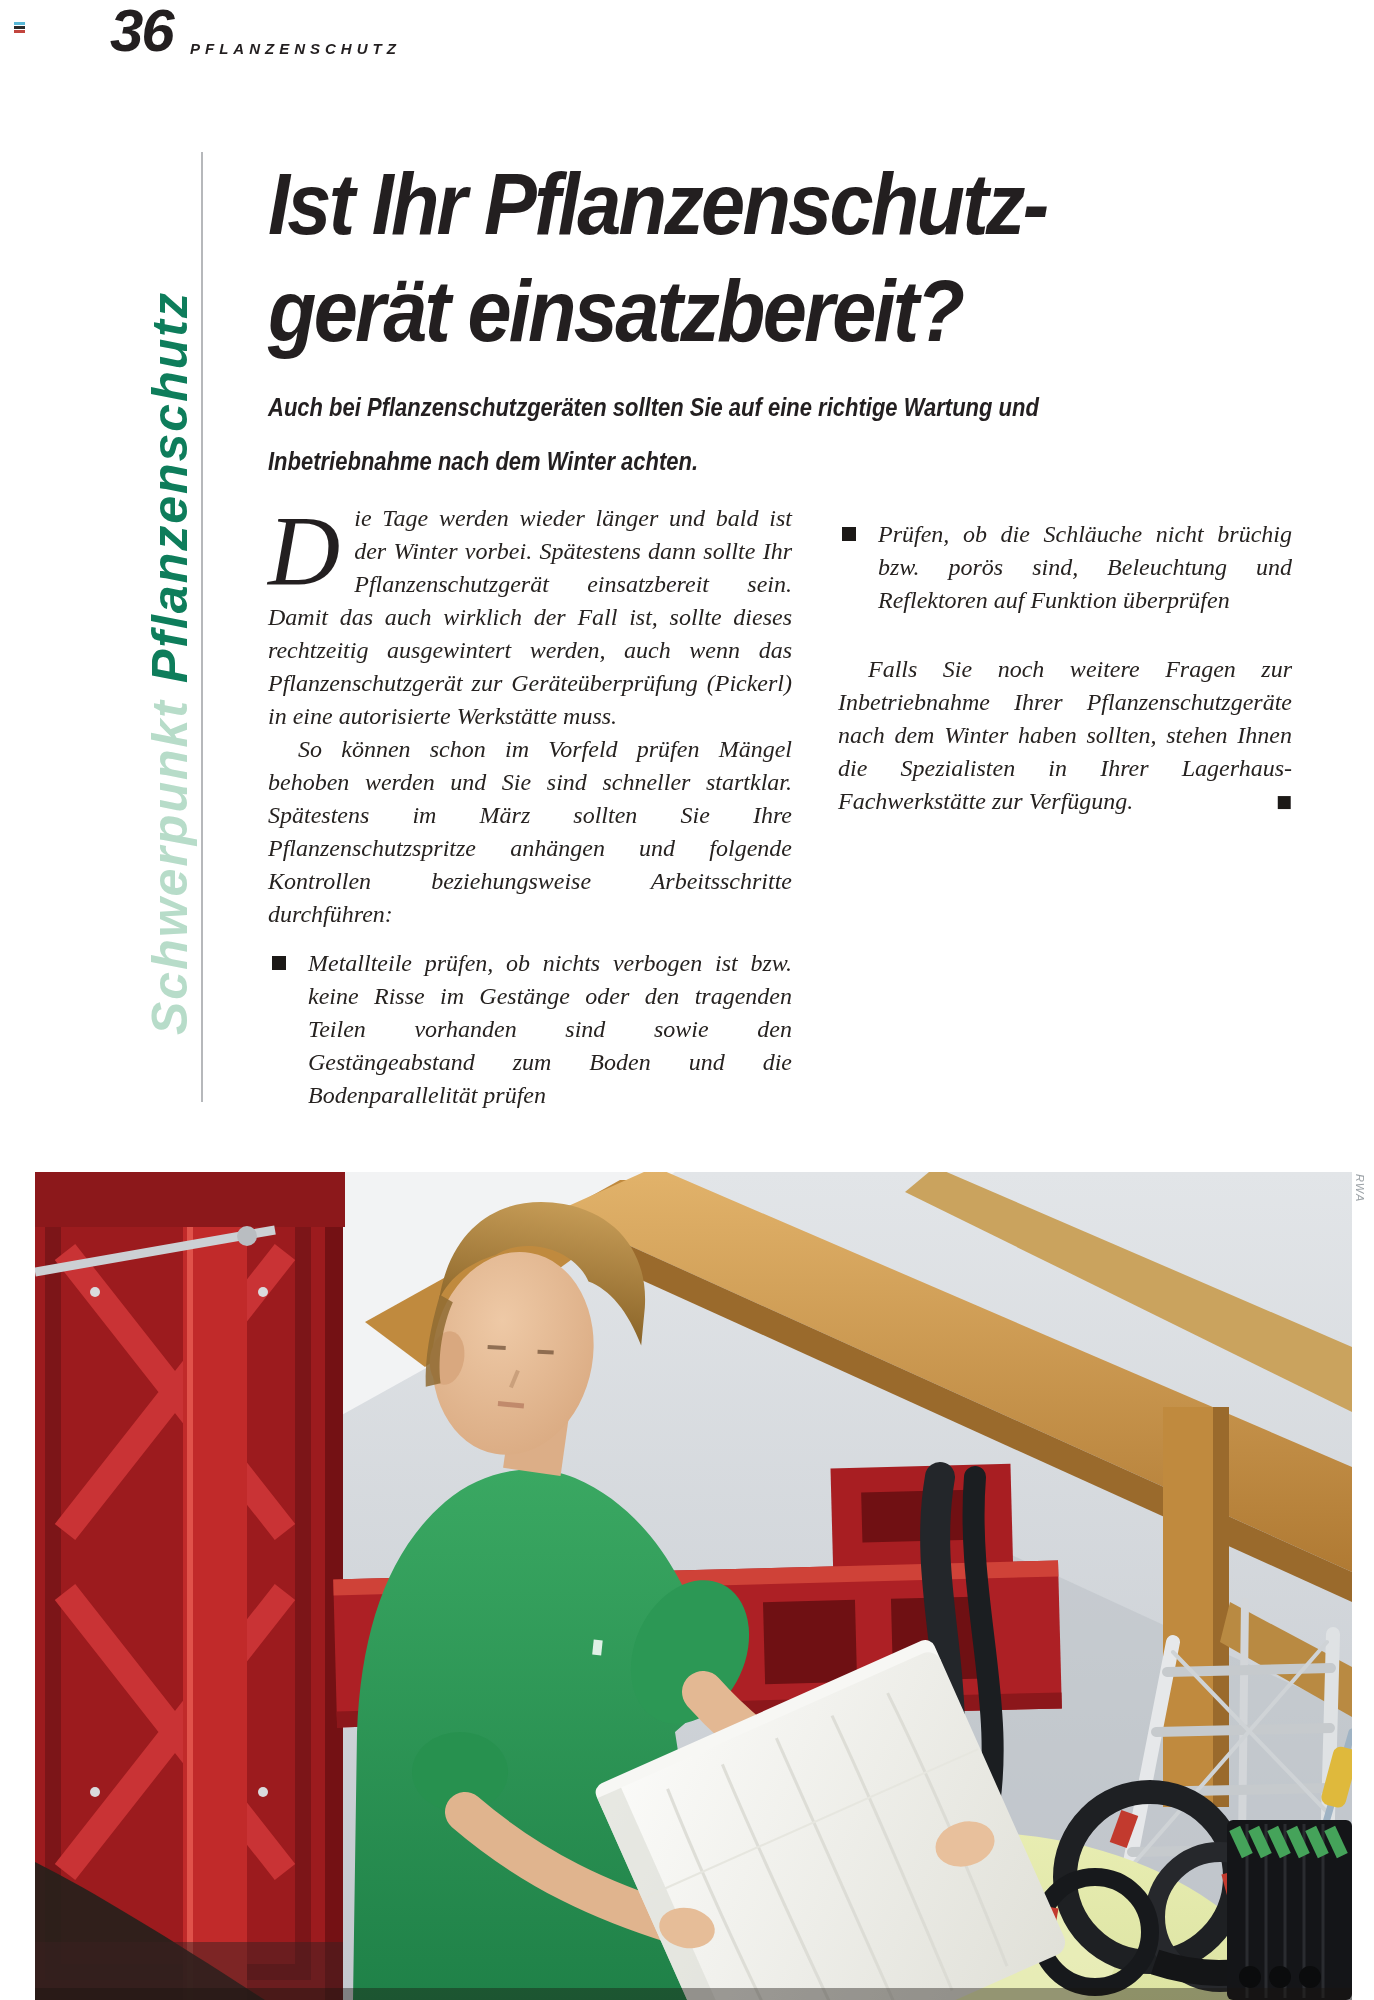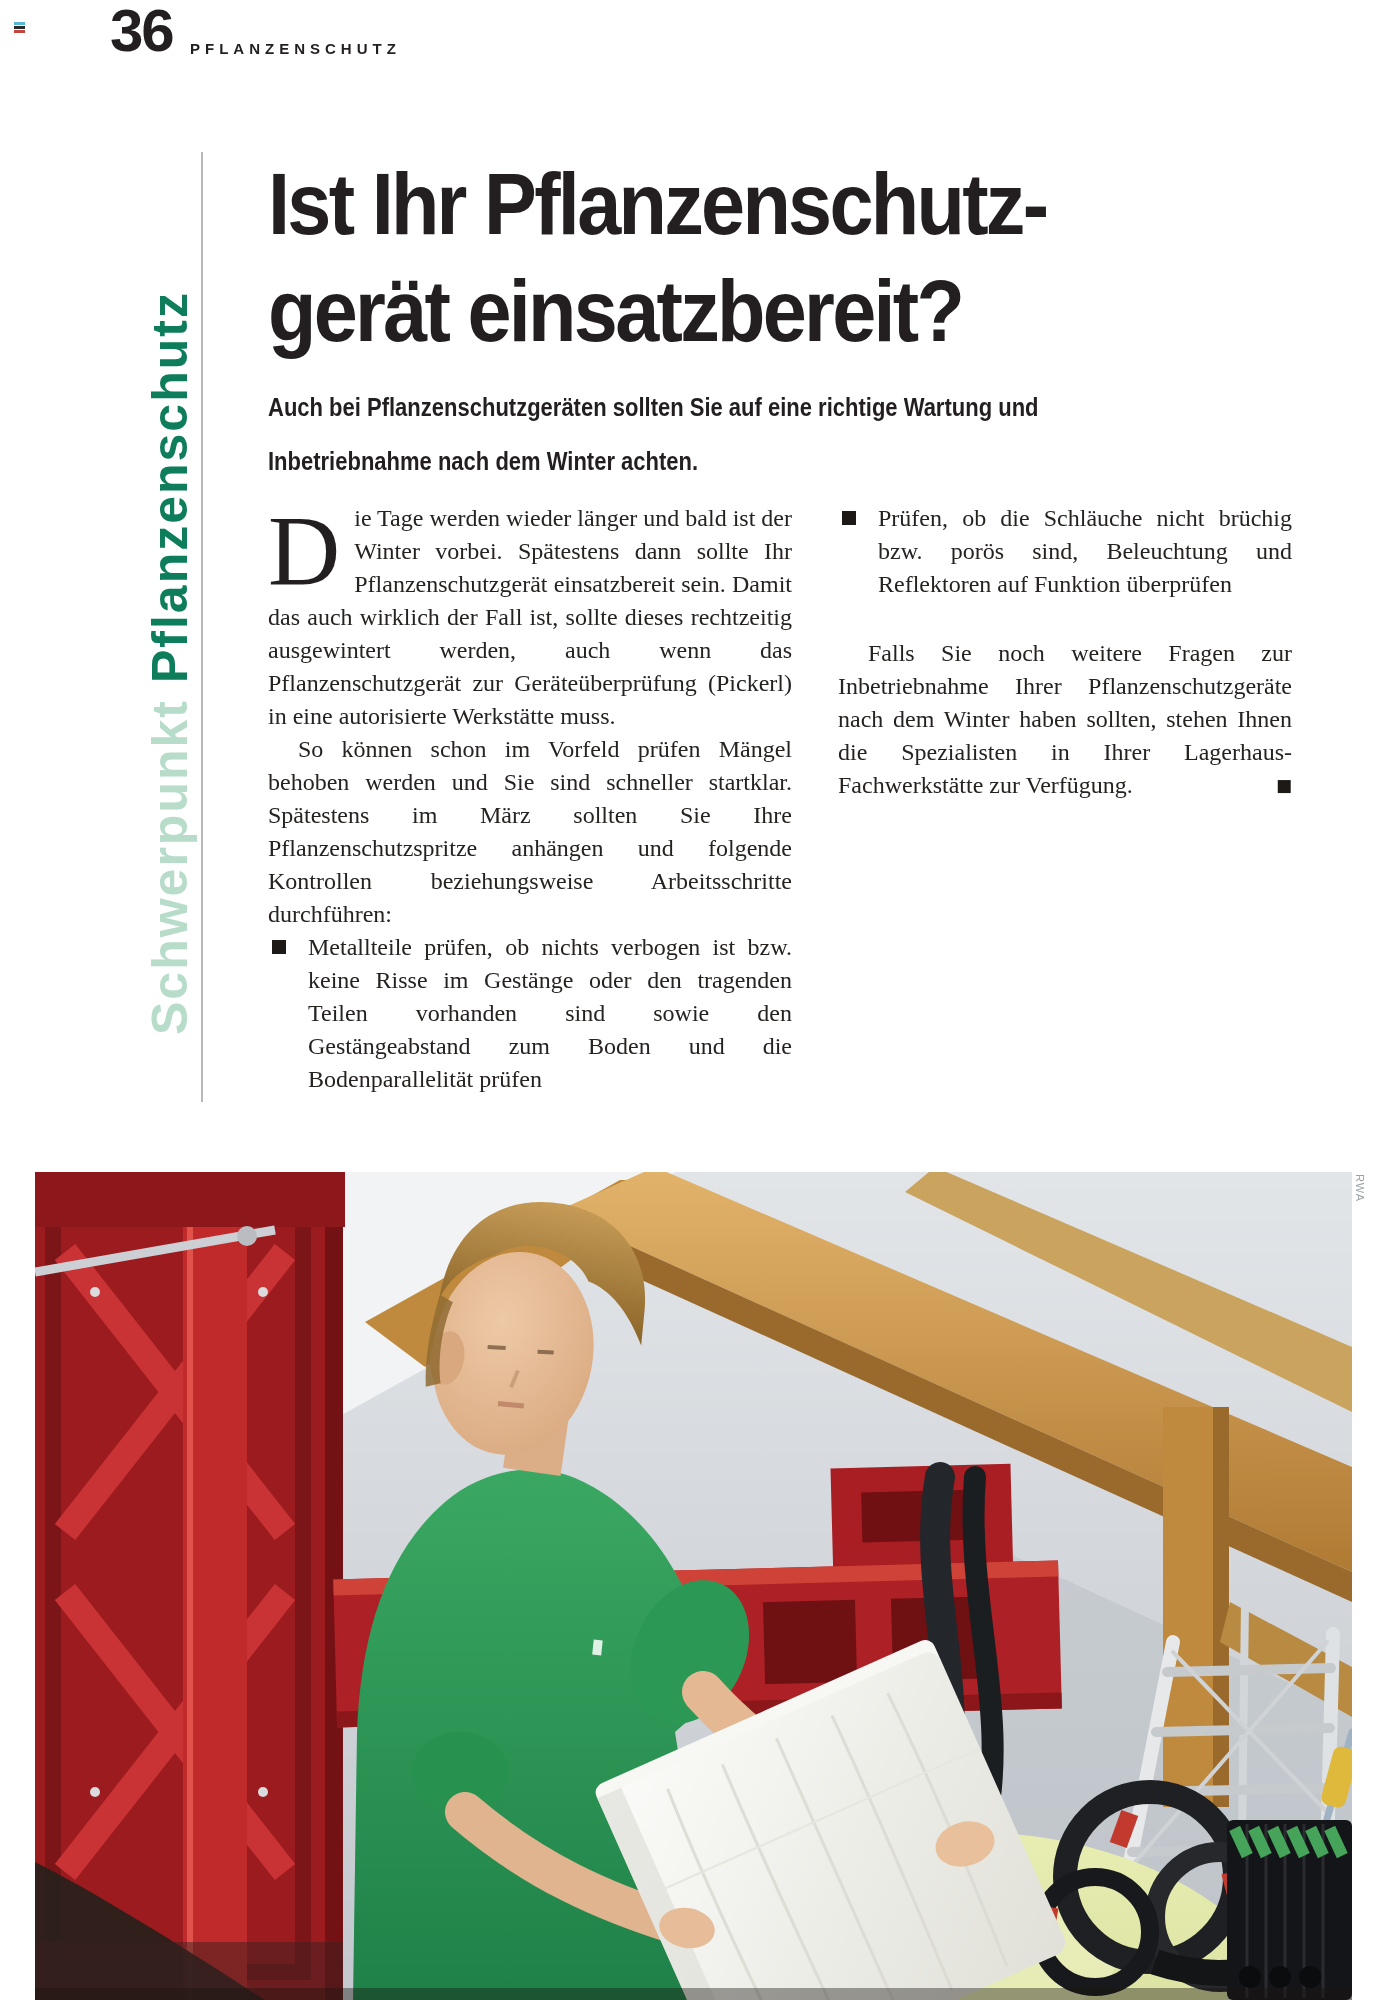--- a/index.html
+++ b/index.html
@@ -1,17 +1,17 @@
 <!DOCTYPE html>
 <html lang="de"><head>
 <meta charset="utf-8">
 <style>
   html,body { margin:0; padding:0; background:#ffffff; }
   .page { position:relative; width:1374px; height:2000px; background:#ffffff; overflow:hidden;
-          font-family:"Liberation Sans", sans-serif; color:#231f20; }
+          font-family:"Liberation Sans", sans-serif; color:#231f20;font-style:italic; }
 
   
   .regmark { position:absolute; left:14px; top:22px; width:12px; height:15px; }
   .regmark i { display:block; width:11px; height:3px; margin-bottom:1px; }
   .regmark .r1 { background:#58b7d6; }
   .regmark .r2 { background:#2b2b2b; }
   .regmark .r3 { background:#c2453e; }
 
   
   .pagenum { position:absolute; left:110px; top:-4px; font-size:60px; font-weight:bold; letter-spacing:-2px; }
@@ -36,21 +36,21 @@
   
   .col { position:absolute; top:502px; font-family:"Liberation Serif", serif; font-size:24px;
          line-height:33px; text-align:justify; color:#262220; }
   .col-left  { left:268px; width:524px; }
   .col-right { left:838px; width:454px; }
   .col p { margin:0; }
   .dropcap { float:left; font-size:100px; line-height:86px; padding:6px 14px 0 0; color:#231f20; }
   .indent { text-indent:30px; }
   .closing { margin-top:36px !important; }
   ul.bullets { list-style:none; margin:0; padding:0; }
-  ul.bullets li { position:relative; padding-left:40px; }
+  ul.bullets li { position:relative; padding-left:40px;margin-top:16px; }
   .bmark { position:absolute; left:4px; top:9px; width:14px; height:14px; background:#1c1917; }
   .endmark { float:right; font-family:"DejaVu Sans", sans-serif; font-size:17px; line-height:33px; color:#1c1917; }
 
   
   .photo { position:absolute; left:35px; top:1172px; width:1317px; height:828px; margin:0;
            background:#ccd0d5; overflow:hidden; }
   .photo svg { display:block; width:100%; height:100%; }
   .credit { position:absolute; left:1354px; top:1174px; writing-mode:vertical-rl;
             font-size:11px; letter-spacing:1px; color:#9aa0a5; }
 </style>

